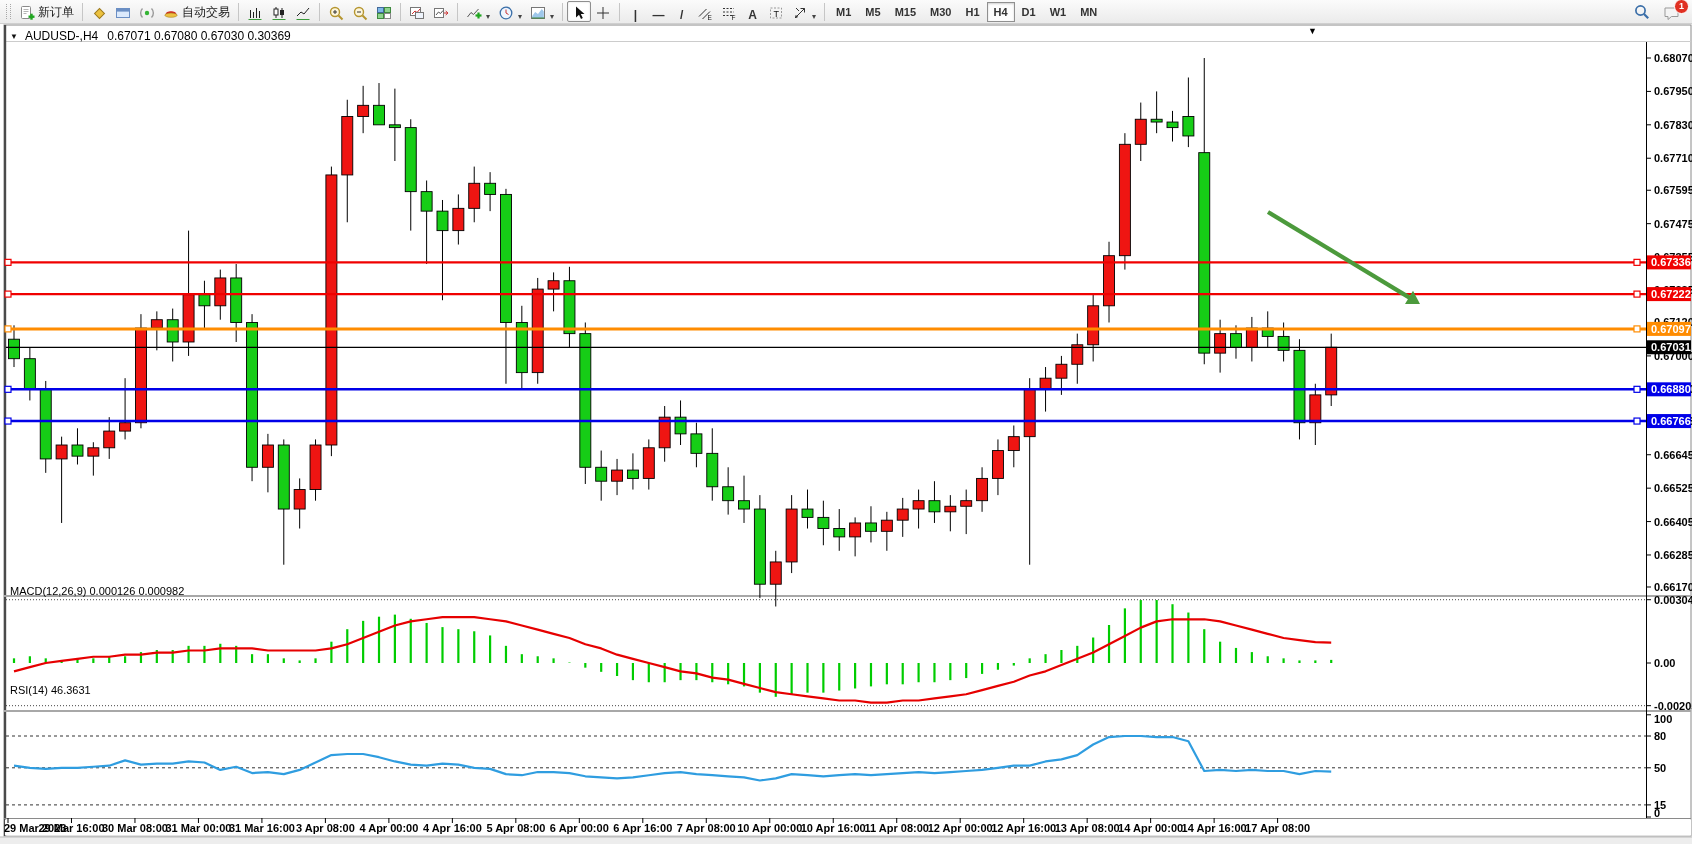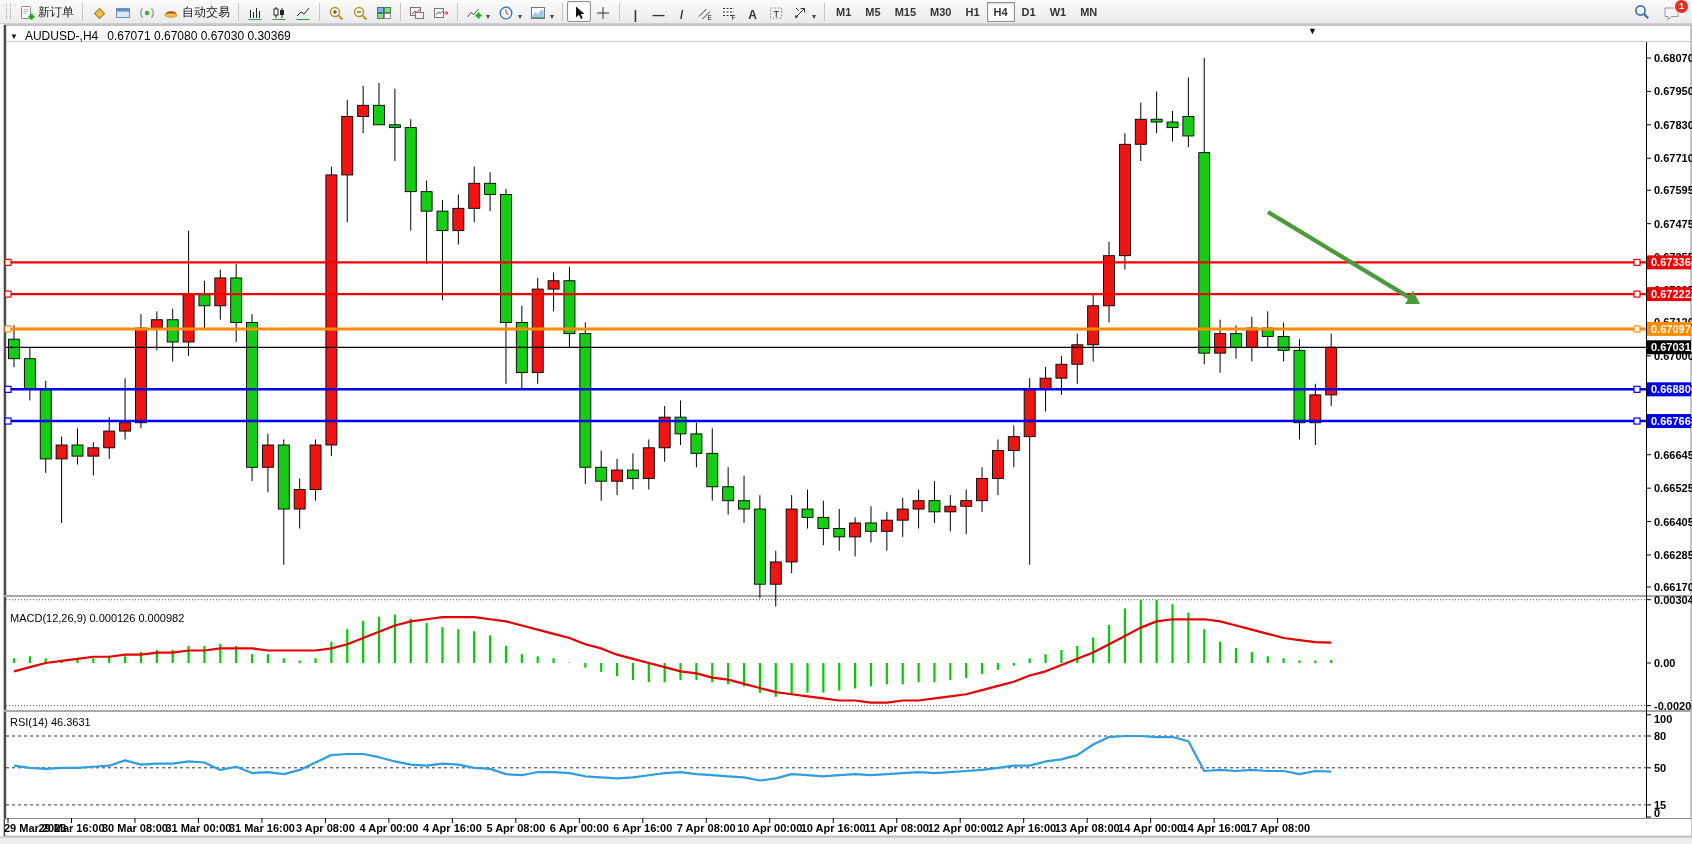--- a/index.html
+++ b/index.html
@@ -805,14 +805,14 @@
     <rect x="0" y="837" width="1692" height="7" fill="#ededed"></rect>
     <line x1="0" y1="837" x2="1692" y2="837" stroke="#bbb"></line>
   </svg>
 
 <div class="chart-title">
   <span class="tri">▼</span>
   <span>AUDUSD-,H4</span>
   <span>0.67071 0.67080 0.67030 0.30369</span>
 </div>
 <span class="expander">▼</span>
-<div class="ind-label" style="top:612px">MACD(12,26,9) 0.000126 0.000982</div>
-<div class="ind-label" style="top:716px">RSI(14) 46.3631</div>
+<div class="ind-label" style="top:585px">MACD(12,26,9) 0.000126 0.000982</div>
+<div class="ind-label" style="top:684px">RSI(14) 46.3631</div>
 
 </body></html>

